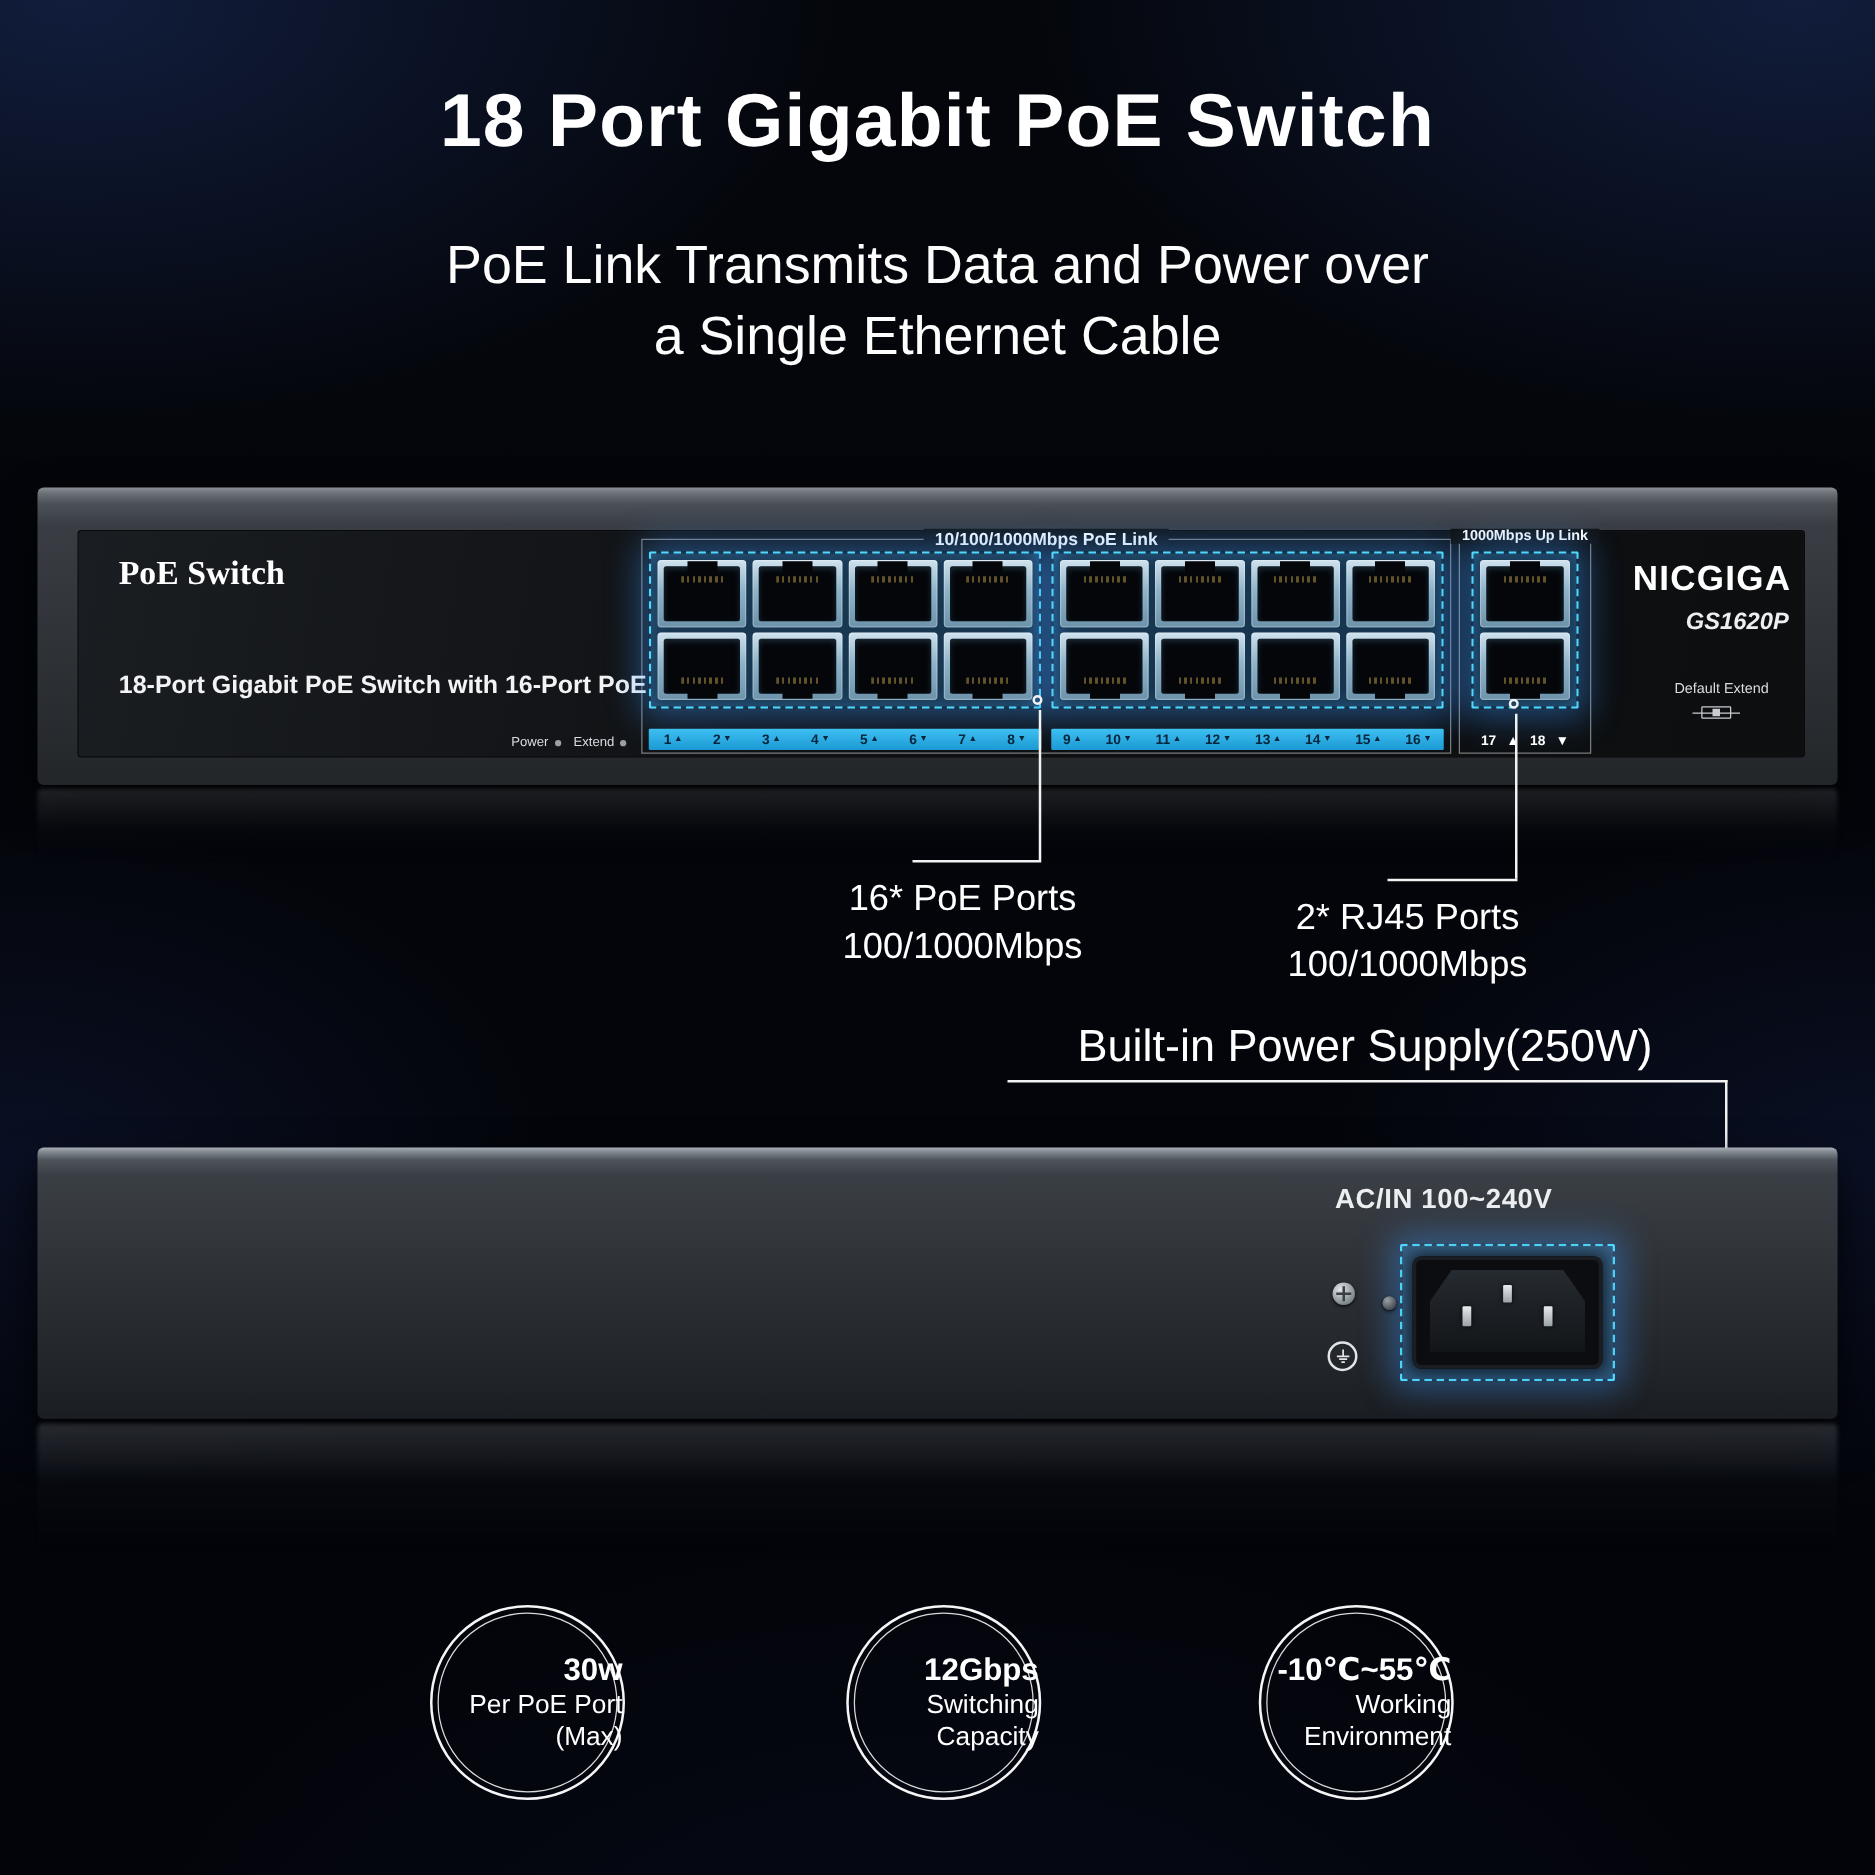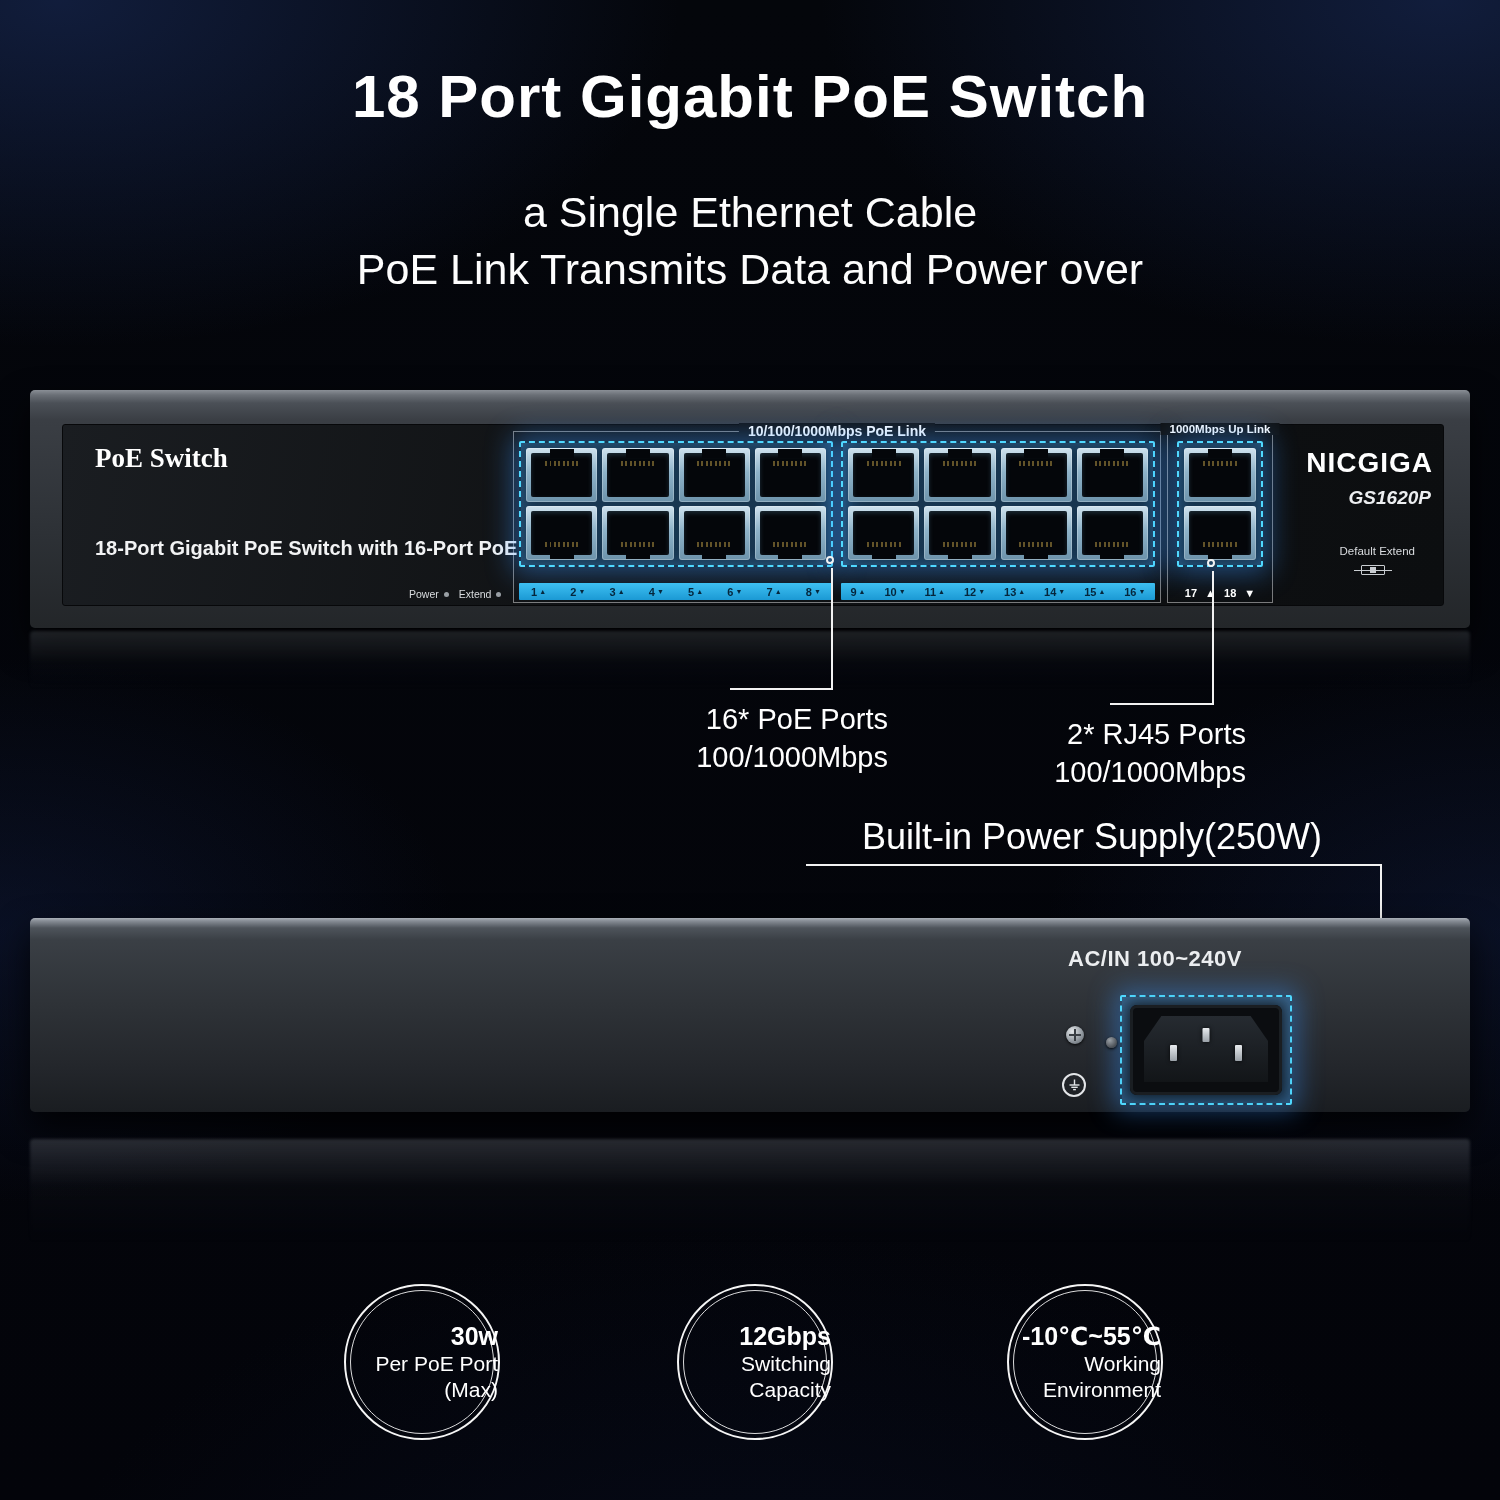--- a/index.html
+++ b/index.html
@@ -80,21 +80,21 @@
   .model { position:absolute; right:12px; top:62px; font-size:19px; font-weight:700; font-style:italic; color:#eceef0; }
   .default-extend { position:absolute; right:28px; top:120px; font-size:11.5px; color:#d9dcdf; }
   .dip-switch { position:absolute; right:58px; top:140px; width:24px; height:10px;
     border:1px solid #c9cdd1; border-radius:1px; }
   .dip-switch::before { content:""; position:absolute; left:50%; top:1px; bottom:1px; width:6px;
     transform:translateX(-50%); background:#c9cdd1; }
   .dip-switch::after { content:""; position:absolute; left:-8px; width:calc(100% + 16px); top:50%;
     height:1px; background:#c9cdd1; }
 
   
-  .rear-device { top:918px; height:194px;
+  .rear-device { top:918px; height:217px;
     background:linear-gradient(180deg,#aab0b8 0,#878d95 3px,#4e545b 10px,#3a3f45 22px,#2e3237 45%,#23262b 78%,#1a1d21 100%); }
   .ac-label { position:absolute; left:985px; top:28px; width:280px; text-align:center;
     font-size:22px; font-weight:700; letter-spacing:.5px; color:#eceef0; }
   .inlet-frame { position:absolute; left:1090px; top:77px; width:172px; height:110px; border-radius:2px;
     border:2px dashed var(--dashed-border,#4fd8ff);
     background:rgba(42,134,212,.30);
     box-shadow:0 0 26px 6px rgba(60,150,255,.42), inset 0 0 14px rgba(90,180,255,.28); }
   .c14 { position:absolute; inset:8px; background:#0b0d10; border-radius:7px;
     box-shadow:inset 0 0 0 3px #1a1e22, 0 0 12px rgba(0,0,0,.6); }
   .c14-face { position:absolute; left:14px; right:14px; top:11px; bottom:13px;
@@ -121,43 +121,43 @@
   .front-reflection { top:631px; height:58px;
     background:linear-gradient(180deg, rgba(96,102,110,.30), rgba(40,44,50,.10) 55%, transparent); }
   .rear-reflection { top:1139px; height:104px;
     background:linear-gradient(180deg, rgba(110,116,124,.34), rgba(40,44,50,.13) 45%, transparent); }
 
   
   .callout-line { position:absolute; background:#f2f2f2; }
   .vline { width:2px; } .hline { height:2px; }
   .marker { position:absolute; width:8px; height:8px; border:2px solid #f2f2f2; border-radius:50%;
     background:transparent; }
-  .callout-text { position:absolute; text-align:right; font-size:29px; line-height:38px; color:#fff; }
+  .callout-text { position:absolute; text-align:center; font-size:29px; line-height:38px; color:#fff; }
   .power-callout { position:absolute; left:792px; width:600px; top:816px; text-align:center;
     font-size:36px; color:#fff; }
 
   
   .feature { position:absolute; top:1284px; width:156px; height:156px; border-radius:50%;
     border:2px solid #f5f5f5; display:flex; flex-direction:column; align-items:flex-end;
     justify-content:center; text-align:center; }
   .feature::before { content:""; position:absolute; inset:4px; border:1px solid rgba(255,255,255,.85);
     border-radius:50%; }
   .f-value { font-size:25px; font-weight:700; line-height:30px; }
   .f-line { font-size:21px; line-height:26px; }
   .feature-1 { left:344px; } .feature-2 { left:677px; } .feature-3 { left:1007px; }
 </style>
 </head>
 <body>
 
 <div class="stage">
 
   <div class="title">18 Port Gigabit PoE Switch</div>
   <div class="subtitle">
+    <div>PoE Link Transmits Data and Power over</div>
     <div>a Single Ethernet Cable</div>
-    <div>PoE Link Transmits Data and Power over</div>
   </div>
 
   <div class="device front-device">
     <div class="front-panel">
 
       <div class="poe-label">PoE Switch</div>
       <div class="panel-desc">18-Port Gigabit PoE Switch with 16-Port PoE</div>
 
       <div class="led-labels">
         <span>Power</span>

